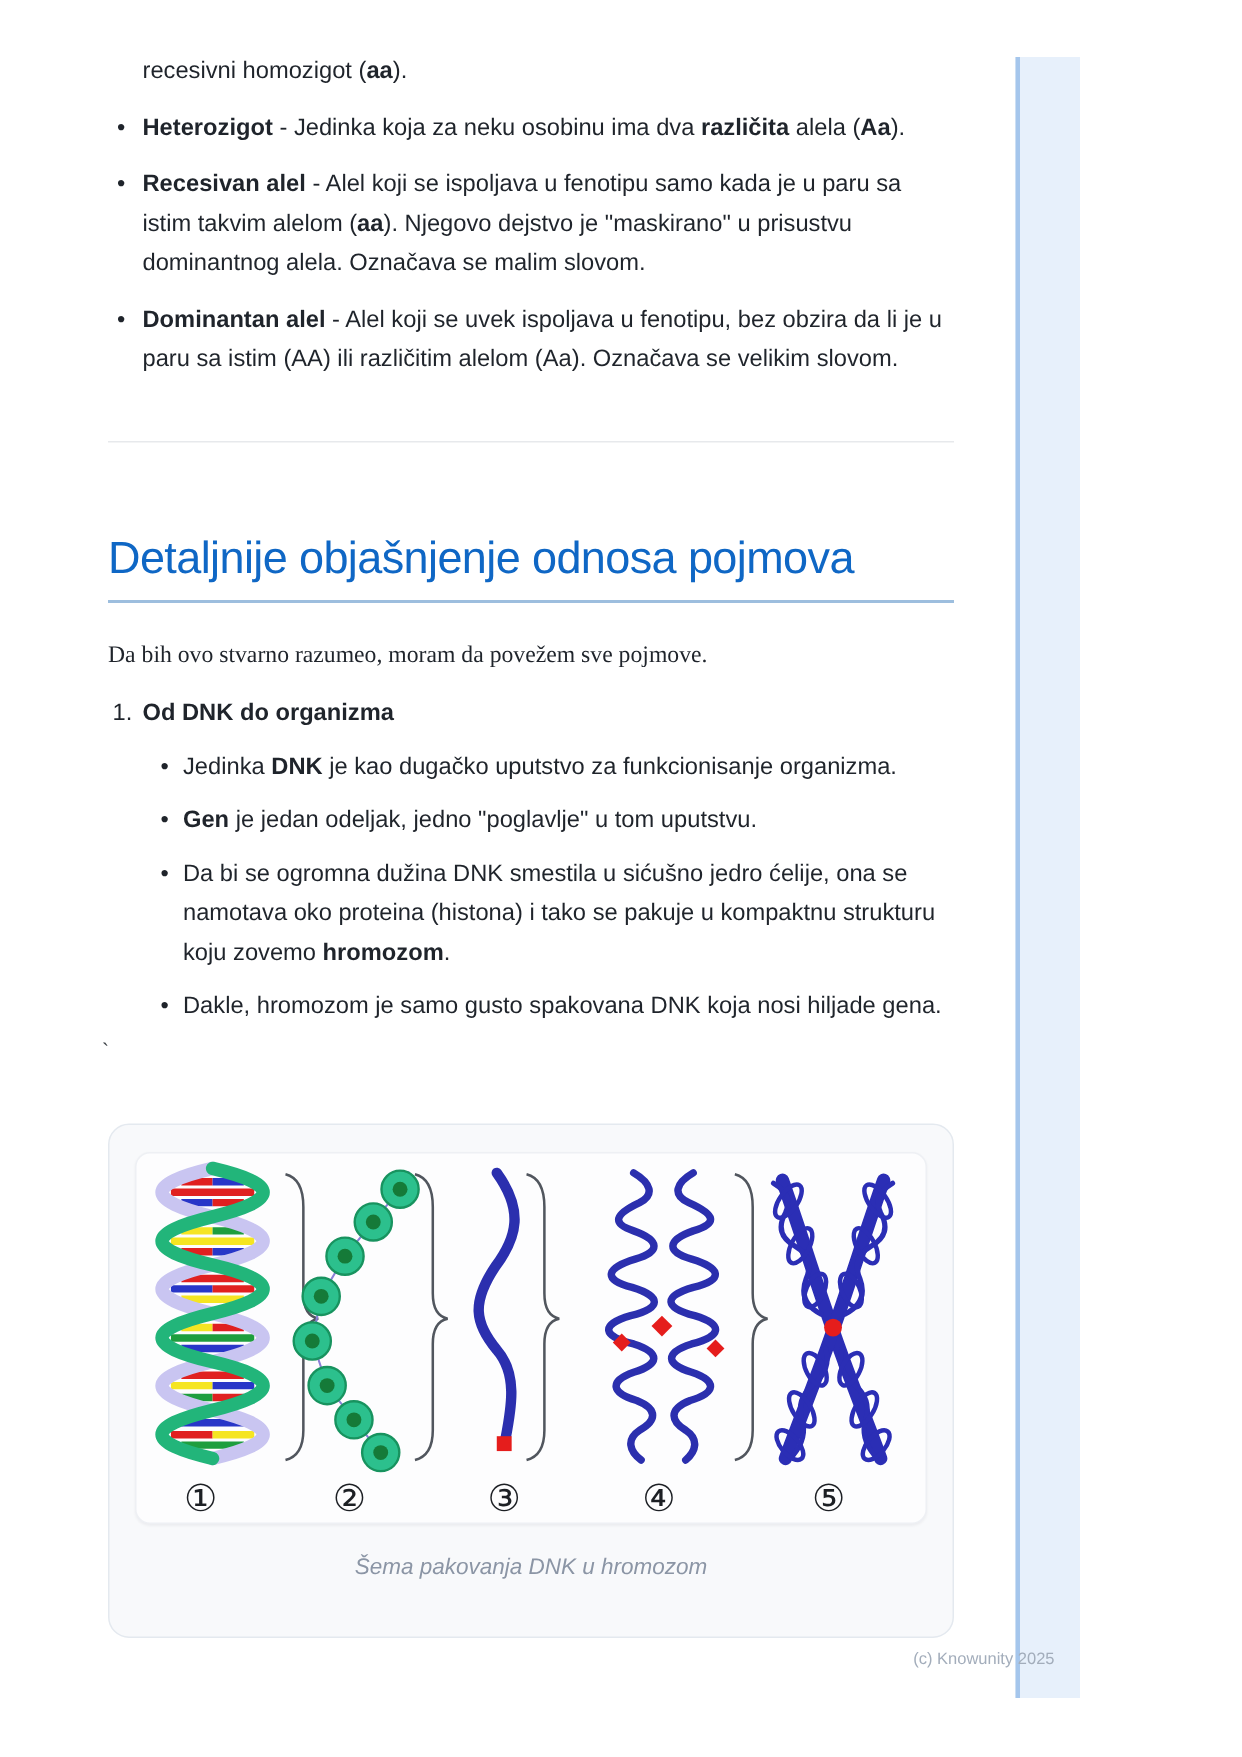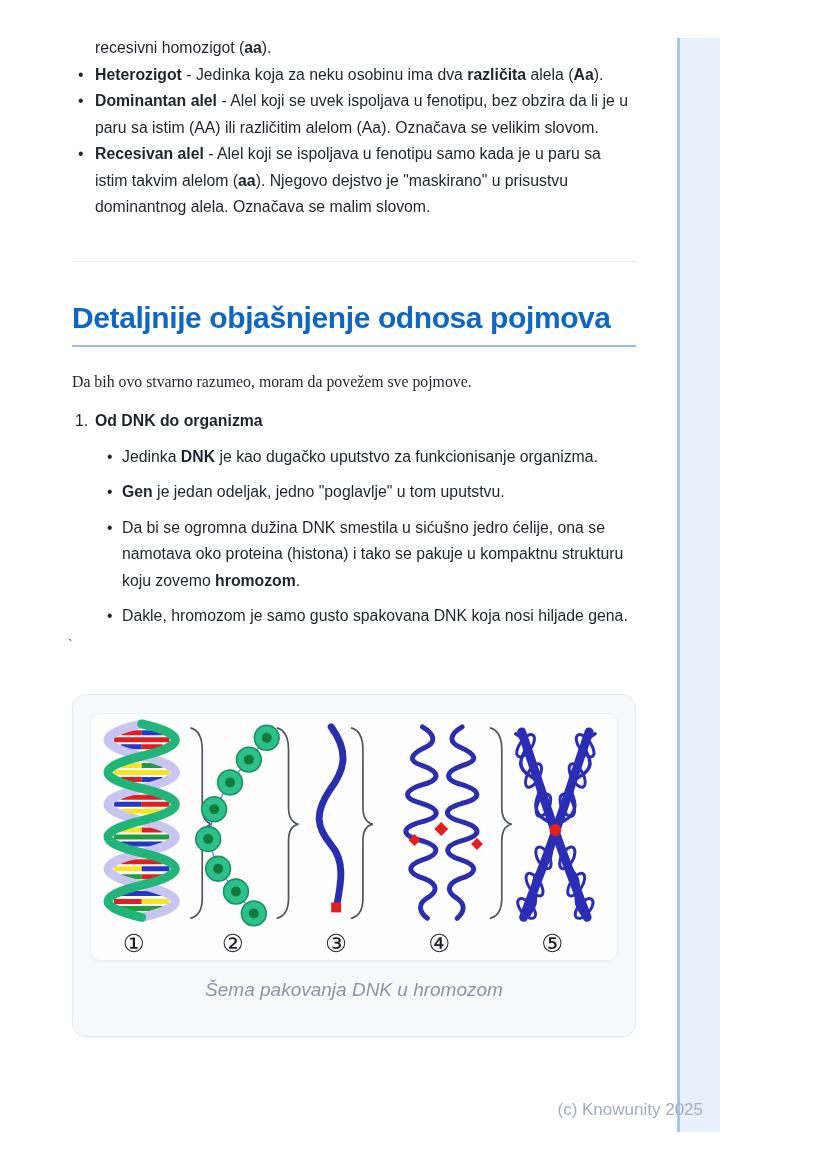--- a/index.html
+++ b/index.html
@@ -9,25 +9,25 @@
     font-family:"Liberation Sans", sans-serif;
     color:#1f242b;
   }
   .page { position:relative; width:756px; height:1171px; }
   .content {
     position:absolute; left:72px; top:0; width:564px; padding-top:35px;
     font-size:15.8px; line-height:26.5px;
   }
   b, .seg-b { font-weight:700; }
   .continuation { padding-left:23px; }
-  .bullet-row { position:relative; padding-left:23px; }
+  .bullet-row { position:relative; padding-left:23px; margin-top:11px; }
   .bullet-row::before { content:"•"; position:absolute; left:6px; top:0; }
   .divider { border:none; height:1px; background:#e7e9ec; margin-top:40px; }
   h1.section-heading {
-    margin-top:38px; font-size:30px; line-height:36px; font-weight:700;
+    margin-top:60px; font-size:30px; line-height:36px; font-weight:400;
     color:#0f67c5; letter-spacing:-0.4px;
     padding-bottom:9px; border-bottom:2px solid #9dbede;
   }
   .intro-par { margin-top:22px;font-family:Liberation Serif, serif; }
   .numbered-item { position:relative; padding-left:23px; margin-top:13px; }
   .numbered-item .num { position:absolute; left:3px; top:0; font-weight:400; }
   .sub-bullet { position:relative; padding-left:50px; margin-top:9px; }
   .sub-bullet::before { content:"•"; position:absolute; left:35px; top:0; }
   .stray { margin-top:7px; margin-left:-4px; font-size:14px; color:#3a3f45; line-height:16px; }
   .figure-card {
@@ -36,46 +36,46 @@
     padding:18px 17px 0 17px;
   }
   .figure-panel {
     width:100%; height:248px; background:#fdfdfe; border-radius:10px;
     border:1px solid #eef0f4; box-shadow:0 1px 2px rgba(16,24,40,0.05);
     overflow:hidden;
   }
   .figure-panel svg { display:block; width:100%; height:100%; }
   .figure-caption {
     margin-top:16px; text-align:center; font-style:italic;
-    font-size:19px; color:#8b95a5;
+    font-size:15px; color:#8b95a5;
   }
   .footer-copyright {
-    position:absolute; top:1100px; right:53px; font-size:17px;
+    position:absolute; top:1100px; right:53px; font-size:11px;
     color:#a3adbb; z-index:6;
   }
   .scroll-indicator {
     position:absolute; top:38px; right:36px; width:43px; height:1094px;
     background:rgba(216,231,249,0.62); border-left:3px solid #a5c6ec;
     z-index:5;
   }
   .stage-num { font-family:"DejaVu Sans", sans-serif; }
 </style>
 </head>
 <body>
 
 <div class="page">
 
   <div class="content">
 
     <div class="continuation"><span>recesivni homozigot (</span><b>aa</b><span>).</span></div>
 
     <div>
       <div class="bullet-row"><b>Heterozigot</b><span> - Jedinka koja za neku osobinu ima dva </span><b>različita</b><span> alela (</span><b>Aa</b><span>).</span></div>
+      <div class="bullet-row"><b>Recesivan alel</b><span> - Alel koji se ispoljava u fenotipu samo kada je u paru sa istim takvim alelom (</span><b>aa</b><span>). Njegovo dejstvo je "maskirano" u prisustvu dominantnog alela. Označava se malim slovom.</span></div>
       <div class="bullet-row"><b>Dominantan alel</b><span> - Alel koji se uvek ispoljava u fenotipu, bez obzira da li je u paru sa istim (AA) ili različitim alelom (Aa). Označava se velikim slovom.</span></div>
-      <div class="bullet-row"><b>Recesivan alel</b><span> - Alel koji se ispoljava u fenotipu samo kada je u paru sa istim takvim alelom (</span><b>aa</b><span>). Njegovo dejstvo je "maskirano" u prisustvu dominantnog alela. Označava se malim slovom.</span></div>
     </div>
 
     <hr class="divider">
 
     <h1 class="section-heading">Detaljnije objašnjenje odnosa pojmova</h1>
 
     <p class="intro-par">Da bih ovo stvarno razumeo, moram da povežem sve pojmove.</p>
 
     <div class="numbered-item">
       <span class="num">1.</span>

